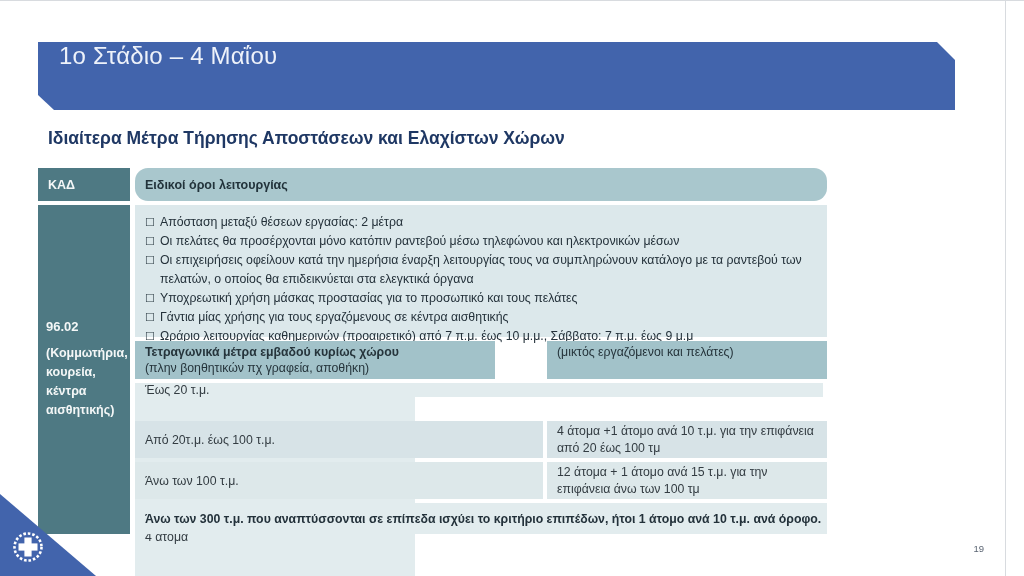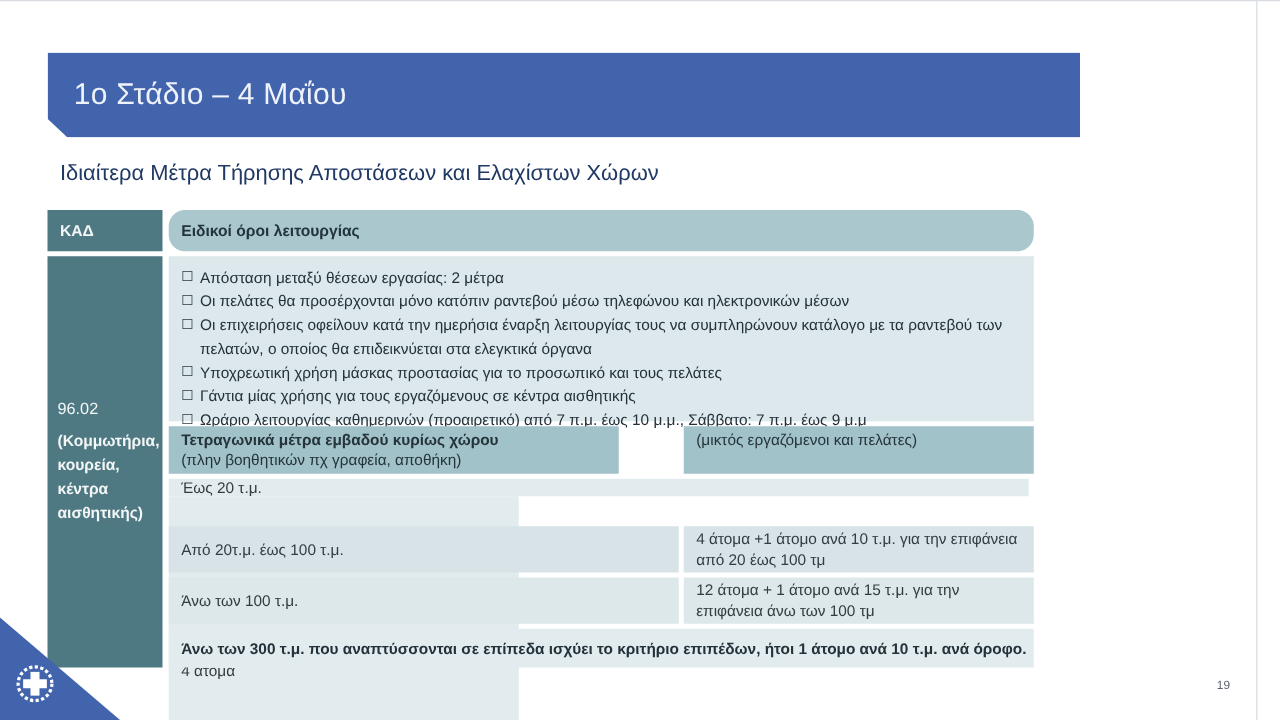--- a/index.html
+++ b/index.html
@@ -5,49 +5,49 @@
   html,body{margin:0;padding:0;background:#fff;}
   .slide{
     position:relative;width:1024px;height:576px;background:#ffffff;
     font-family:"Liberation Sans",sans-serif;overflow:hidden;
   }
   .edge-top{position:absolute;left:0;top:0;width:1024px;height:1px;background:#d8dbdf;}
   .edge-right{position:absolute;left:1005px;top:0;width:1px;height:576px;background:#d8dbdf;}
 
   
   .banner{
-    position:absolute;left:38px;top:42px;width:826px;height:68px;background:#4264ac;
+    position:absolute;left:38px;top:42px;width:917px;height:68px;background:#4264ac;
     clip-path:polygon(0 0,899px 0,917px 18px,917px 68px,16px 68px,0 53px);
-    display:flex;align-items:center;
+    display:flex;align-items:flex-start;
   }
   .banner-title{color:#eef2fa;font-size:24px;letter-spacing:.2px;padding-left:21px;font-weight:400;}
 
   
   .heading{
     position:absolute;left:48px;top:128px;margin:0;
-    font-size:17.5px;font-weight:400;color:#1f3864;
+    font-size:17.5px;font-weight:700;color:#1f3864;
   }
 
   
   .table{position:absolute;left:38px;top:168px;width:789px;}
   .thead-row{display:flex;height:33px;margin-bottom:4px;}
   .kad-head{
     width:92px;background:#4e7983;color:#f4f7f7;font-size:12.5px;font-weight:700;
     display:flex;align-items:center;padding-left:10px;box-sizing:border-box;flex:0 0 92px;margin-right:5px;
   }
   .terms-head{
     flex:1;background:#a9c7cd;color:#22333b;font-size:12.5px;font-weight:700;
     display:flex;align-items:center;padding-left:10px;box-sizing:border-box;border-radius:13px;
   }
   .tbody-row{display:flex;}
   .kad-cell{
     flex:0 0 92px;width:92px;background:#4e7983;color:#f4f7f7;margin-right:5px;
     display:flex;flex-direction:column;justify-content:center;padding:0 8px;box-sizing:border-box;
   }
-  .kad-code{font-weight:400;font-size:13px;margin-bottom:10px;}
+  .kad-code{font-weight:700;font-size:13px;margin-bottom:10px;}
   .kad-desc{font-weight:700;font-size:12.5px;line-height:19px;}
   .right-col{flex:1;display:flex;flex-direction:column;}
 
   .bullets-cell{
     background:#dce8eb;height:132px;margin-bottom:4px;box-sizing:border-box;
     padding:8px 10px 0 10px;color:#24313a;
   }
   .bullet{display:flex;font-size:12.3px;line-height:19px;}
   .bullet .glyph{flex:0 0 15px;font-size:11px;line-height:19px;color:#2b3a42;}
 

